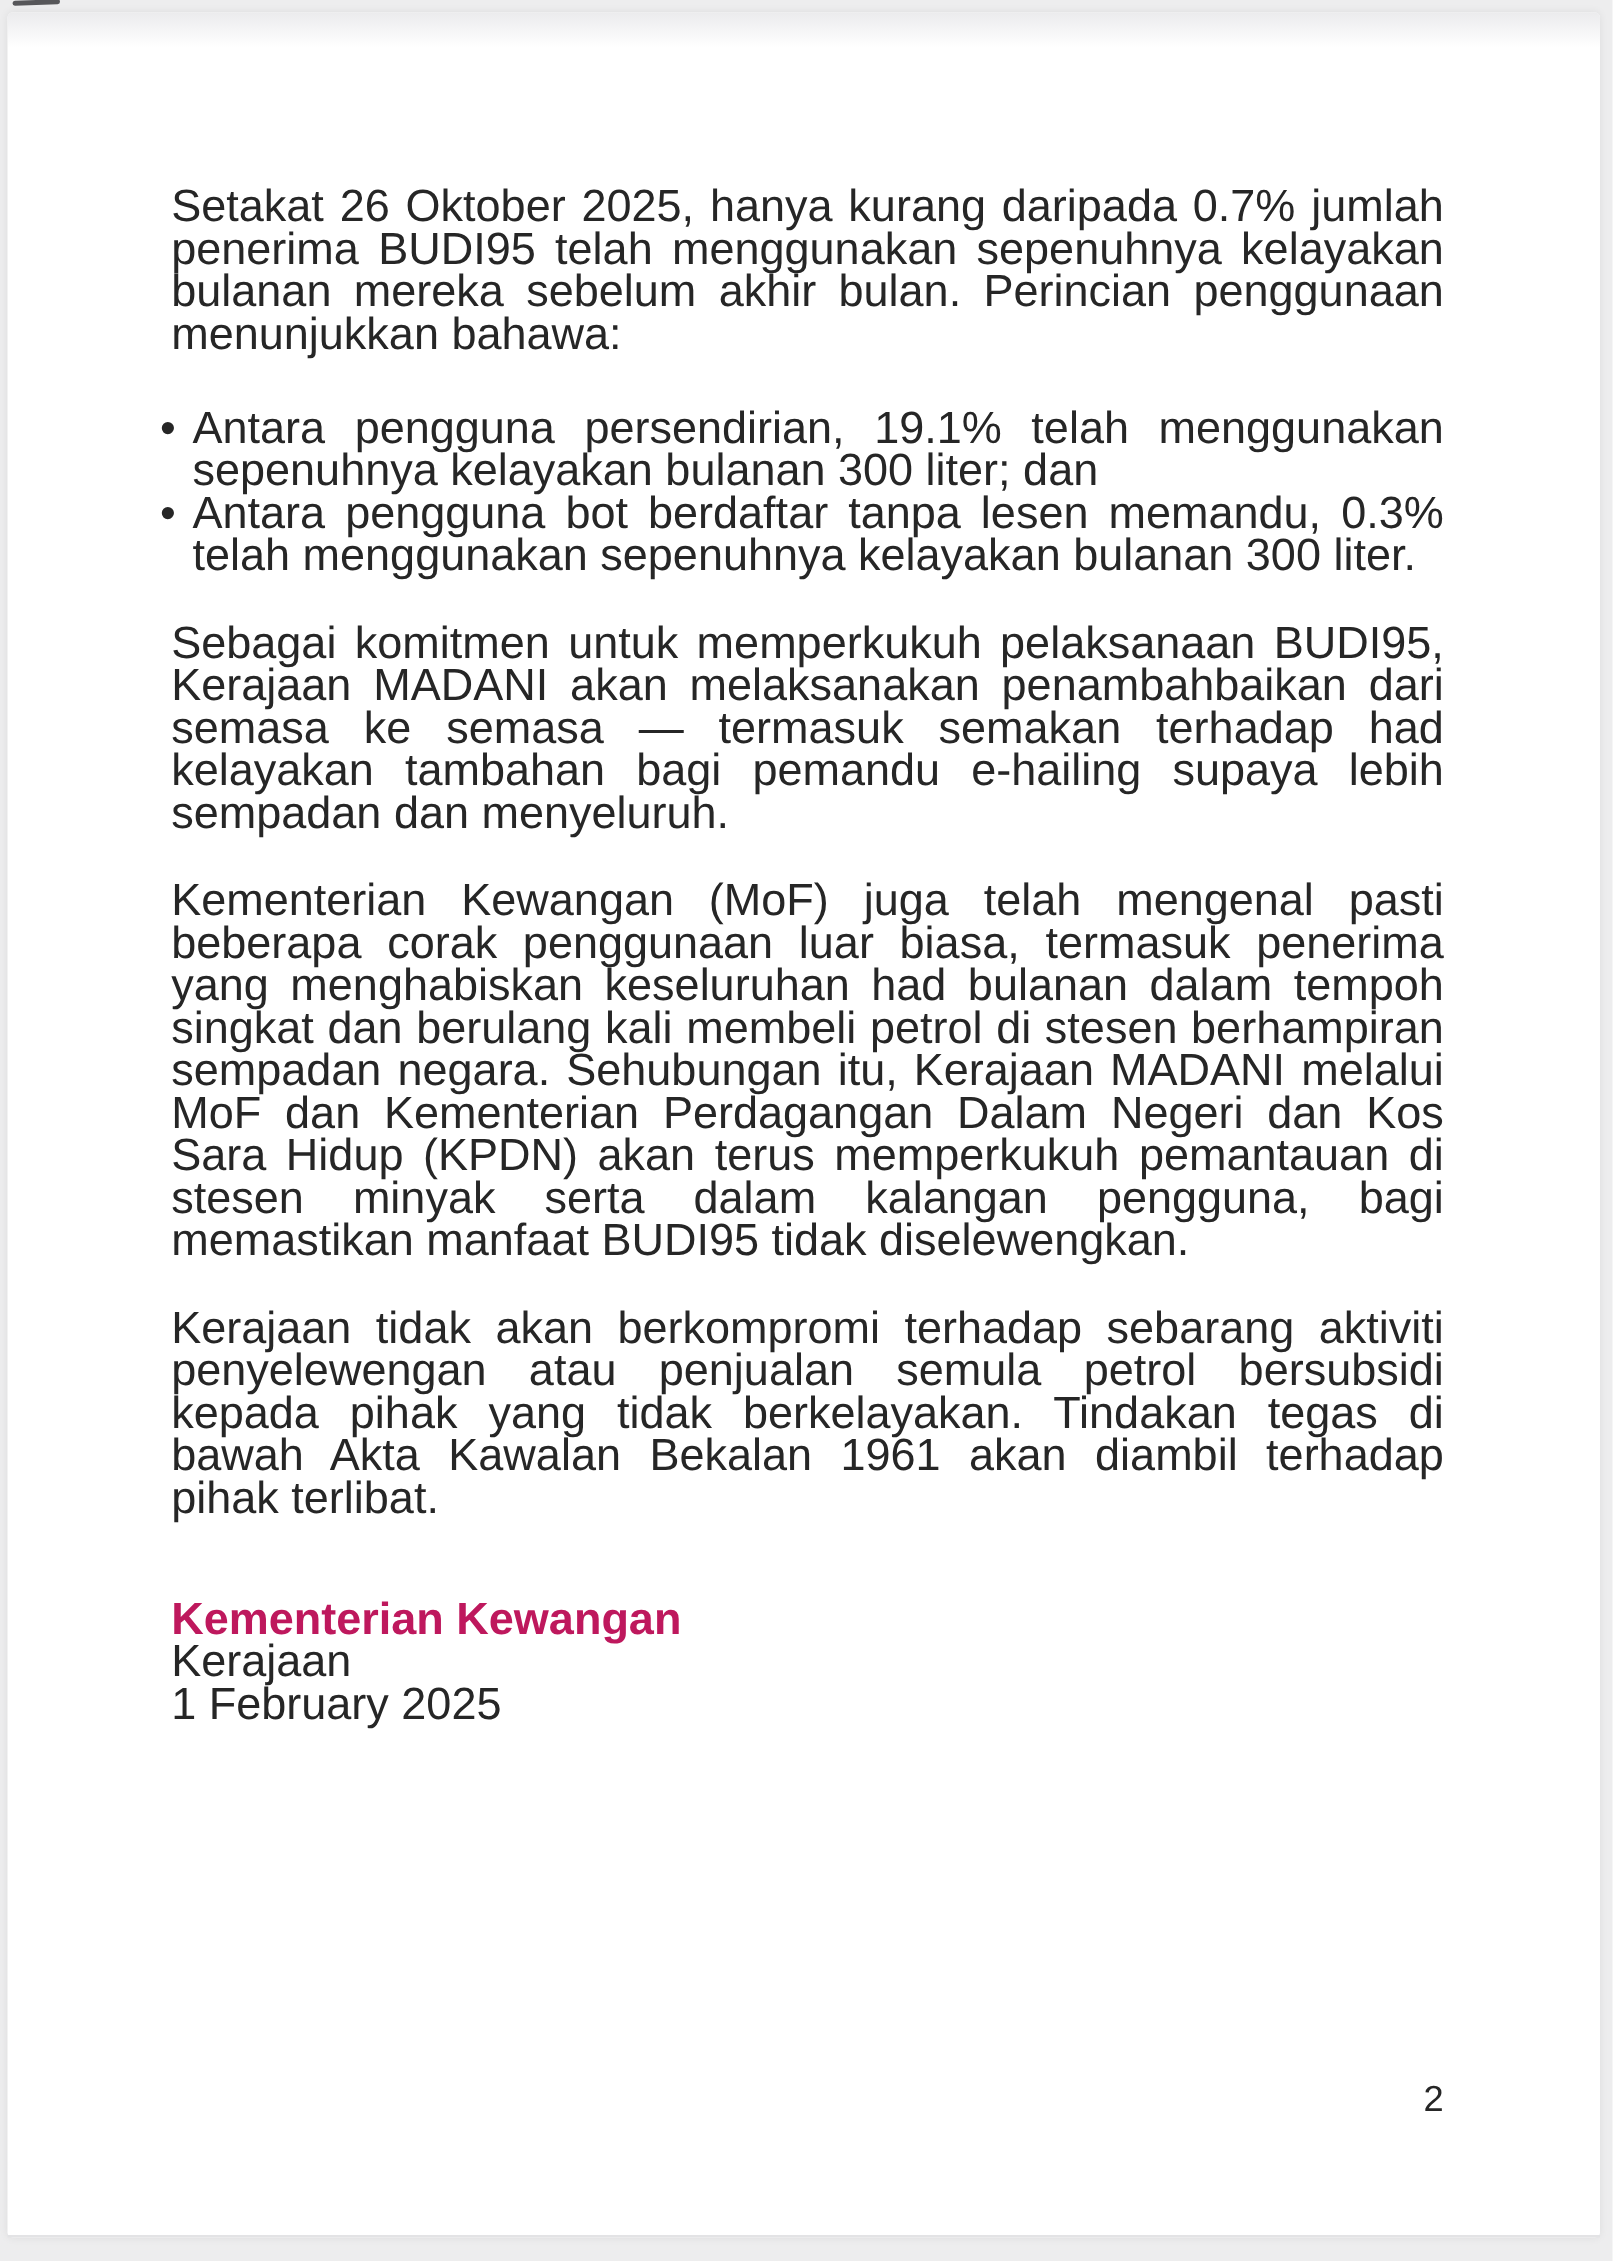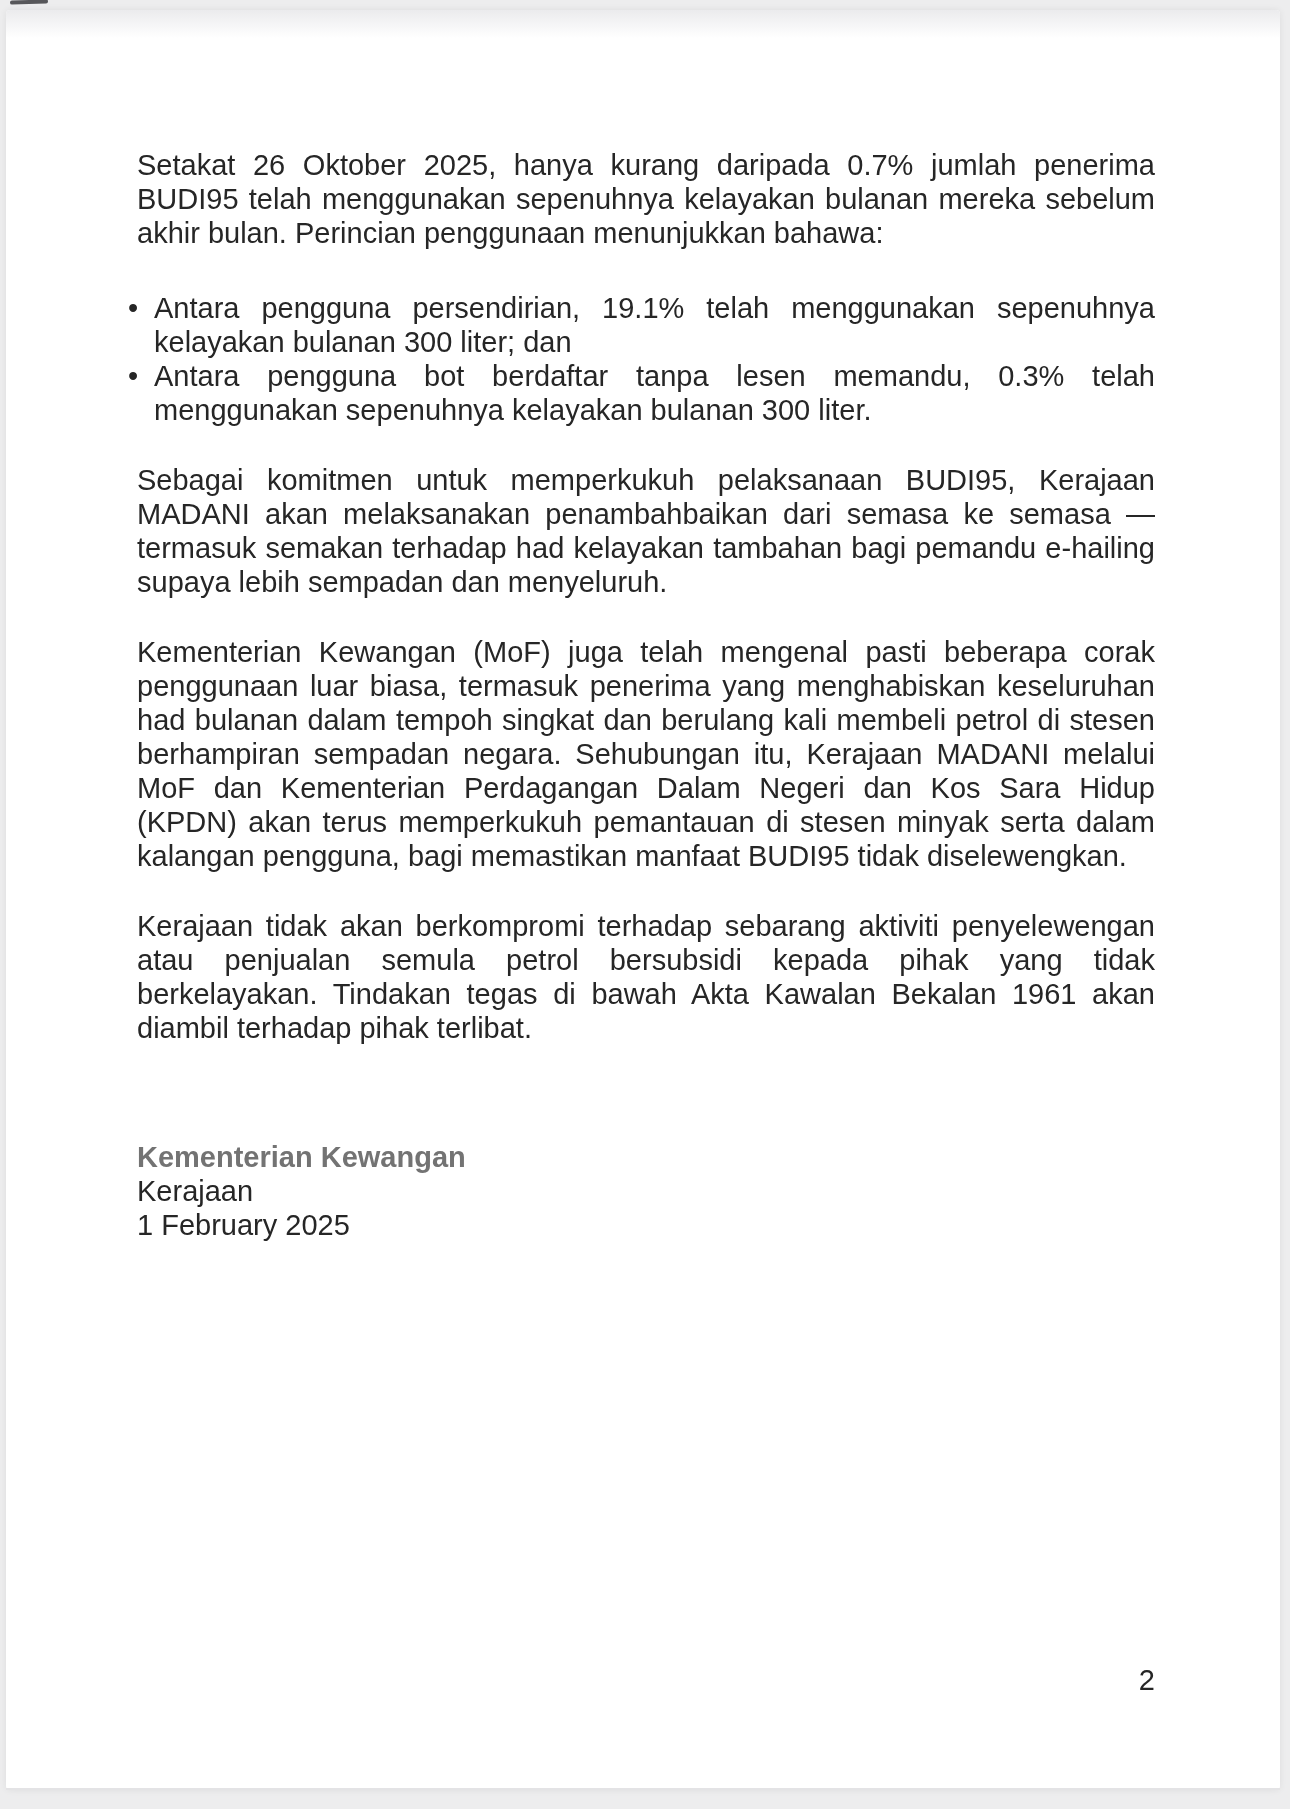--- a/index.html
+++ b/index.html
@@ -41,45 +41,45 @@
     background: #57575a;
     border-radius: 2px;
     transform: rotate(-2deg);
   }
   .content {
     position: absolute;
     left: 137px;
     top: 148px;
     width: 1018px;
     color: #262626;
-    font-size: 29px;
+    font-size: 36px;
     line-height: 34px;
     text-align: justify;
   }
   .content p { margin: 0 0 36px 0; }
   .content p.intro { margin-bottom: 41px; }
-  .content p.enforcement { margin-bottom: 95px; }
+  .content p.enforcement { margin-bottom: 63px; }
   ul.bullet-list {
     list-style: none;
     margin: 0 0 36px 0;
     padding: 0;
   }
   ul.bullet-list li {
     position: relative;
     padding-left: 17px;
     text-align: justify;
   }
   ul.bullet-list .bullet-dot {
     position: absolute;
     left: -9px;
     top: 0;
   }
   .italic { }
   .signature { text-align: left; }
-  .signature .sig-org { font-weight: bold; color: #737373; }
+  .signature .sig-org { font-weight: bold; color: #be185d; }
   .page-number {
     position: absolute;
     top: 1663px;
     left: 137px;
     width: 1018px;
     text-align: right;
     font-size: 29px;
     line-height: 34px;
     color: #262626;
   }

